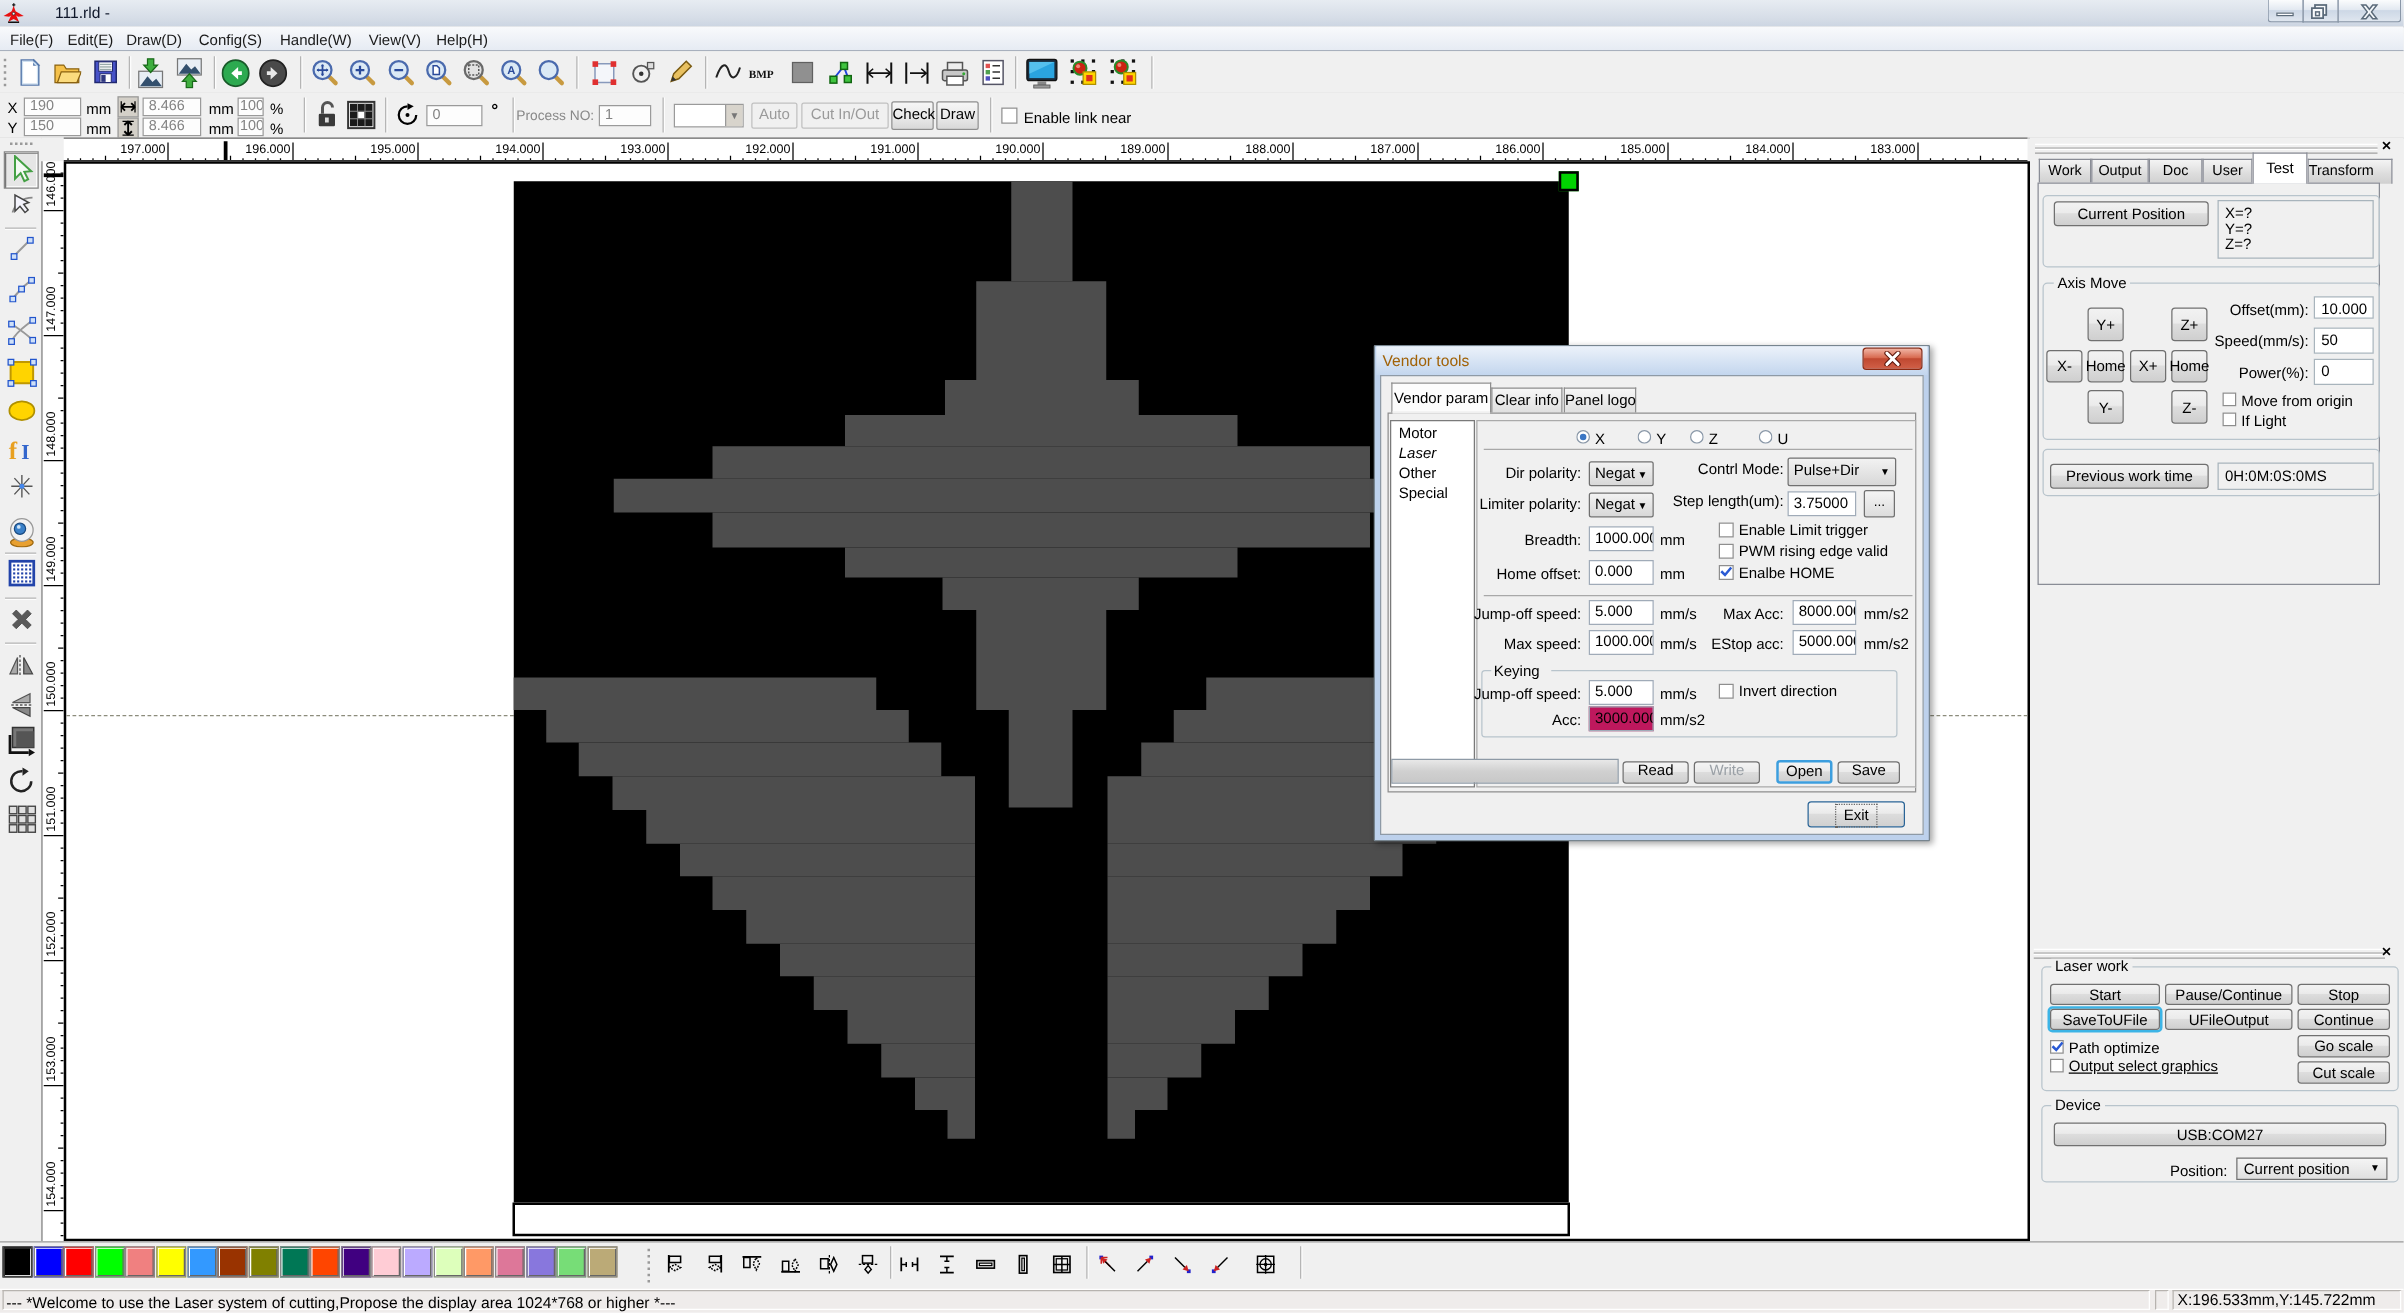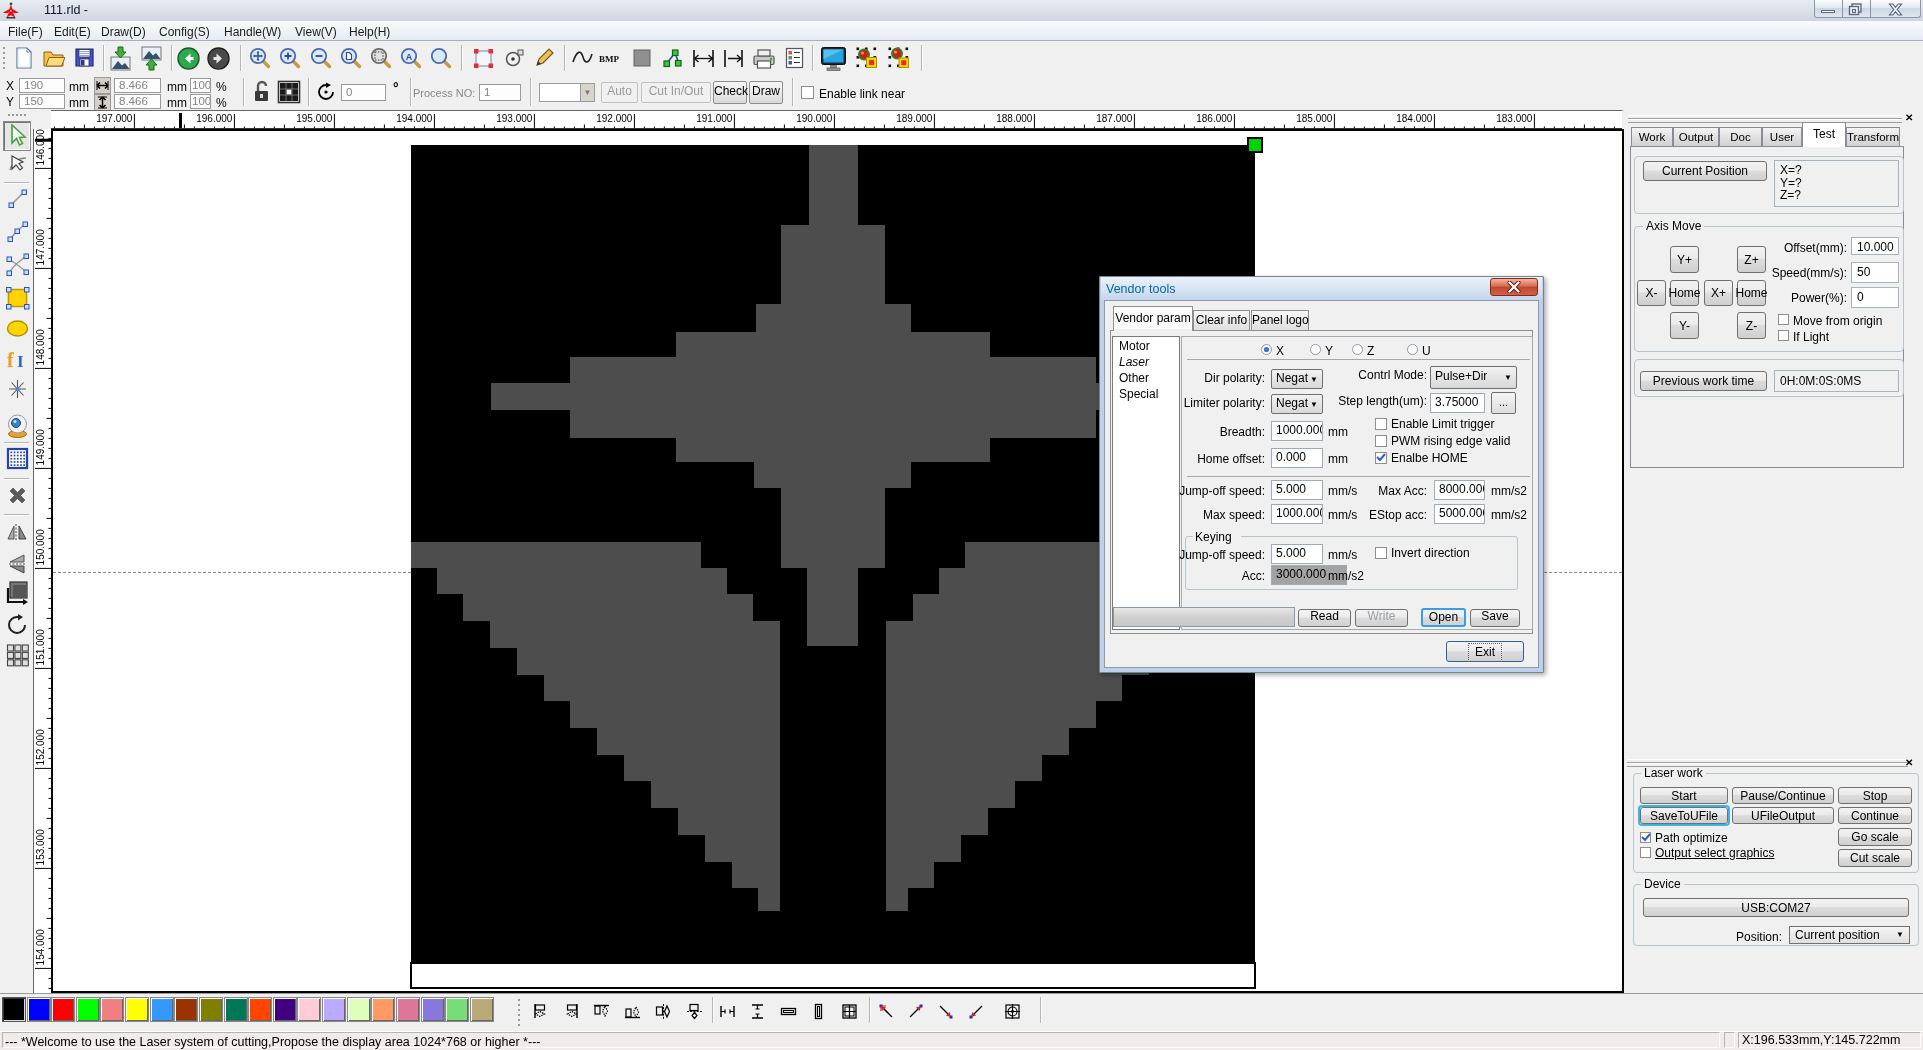--- a/index.html
+++ b/index.html
@@ -733,21 +733,21 @@
   </svg>
 <div class="a" style="left:1624px;top:110px;width:299px;height:921px;background:#f0f0f0;"></div>
 <div class="a" style="left:1628px;top:115px;width:274px;height:2px;border-top:1px solid #fff;border-bottom:1px solid #a0a0a0;"></div>
 <div class="a" style="left:1628px;top:119px;width:274px;height:2px;border-top:1px solid #fff;border-bottom:1px solid #a0a0a0;"></div>
 <div class="a" style="left:1905px;top:112px;width:13px;height:12px;font-size:10px;color:#000;font-weight:bold;line-height:12px;">✕</div>
 <div class="a" style="left:1631px;top:127px;width:42px;height:20px;background:linear-gradient(#f4f4f4,#dcdcdc 60%,#d0d0d0);border:1px solid #898c95;border-bottom:none;box-sizing:border-box;font-size:11.5px;text-align:center;line-height:18px;white-space:nowrap;overflow:hidden;">Work</div>
 <div class="a" style="left:1673px;top:127px;width:46px;height:20px;background:linear-gradient(#f4f4f4,#dcdcdc 60%,#d0d0d0);border:1px solid #898c95;border-bottom:none;box-sizing:border-box;font-size:11.5px;text-align:center;line-height:18px;white-space:nowrap;overflow:hidden;">Output</div>
 <div class="a" style="left:1719px;top:127px;width:43px;height:20px;background:linear-gradient(#f4f4f4,#dcdcdc 60%,#d0d0d0);border:1px solid #898c95;border-bottom:none;box-sizing:border-box;font-size:11.5px;text-align:center;line-height:18px;white-space:nowrap;overflow:hidden;">Doc</div>
 <div class="a" style="left:1762px;top:127px;width:40px;height:20px;background:linear-gradient(#f4f4f4,#dcdcdc 60%,#d0d0d0);border:1px solid #898c95;border-bottom:none;box-sizing:border-box;font-size:11.5px;text-align:center;line-height:18px;white-space:nowrap;overflow:hidden;">User</div>
 <div class="a" style="left:1802px;top:122px;width:44px;height:25px;background:#fff;border:1px solid #898c95;border-bottom:none;z-index:3;box-sizing:border-box;font-size:12px;text-align:center;line-height:22px;white-space:nowrap;overflow:hidden;">Test</div>
-<div class="a" style="left:1846px;top:127px;width:54px;height:20px;background:linear-gradient(#f4f4f4,#dcdcdc 60%,#d0d0d0);border:1px solid #898c95;border-bottom:none;box-sizing:border-box;font-size:11.5px;text-align:center;line-height:18px;white-space:nowrap;overflow:hidden;">Transform</div>
+<div class="a" style="left:1846px;top:127px;width:68px;height:20px;background:linear-gradient(#f4f4f4,#dcdcdc 60%,#d0d0d0);border:1px solid #898c95;border-bottom:none;box-sizing:border-box;font-size:11.5px;line-height:18px;white-space:nowrap;overflow:hidden;">Transform</div>
 <div class="a" style="left:1630px;top:146px;width:274px;height:322px;background:#f0f0f0;border:1px solid #898c95;box-sizing:border-box;"></div>
 <div class="gb" style="left:1634px;top:156px;width:270px;height:58px;"></div>
 <div class="btn" style="left:1643px;top:161px;width:124px;height:20px;font-size:12px;">Current Position</div>
 <div class="a" style="left:1774px;top:160px;width:125px;height:47px;background:#f0f0f0;border:1px solid #a8b4bc;box-sizing:border-box;font-size:12px;line-height:12.5px;padding:3px 0 0 5px;">X=?<br>Y=?<br>Z=?</div>
 <div class="gb" style="left:1634px;top:226px;width:270px;height:126px;"></div>
 <div class="gbl" style="left:1643px;top:220px;">Axis Move</div>
 <div class="btn" style="left:1670px;top:246px;width:29px;height:27px;font-size:12px;">Y+</div>
 <div class="btn" style="left:1737px;top:246px;width:29px;height:27px;font-size:12px;">Z+</div>
 <div class="btn" style="left:1637px;top:280px;width:29px;height:26px;font-size:12px;">X-</div>
 <div class="btn" style="left:1670px;top:280px;width:29px;height:26px;font-size:12px;">Home</div>
@@ -907,21 +907,21 @@
     <circle cx="8.5" cy="8.5" r="1.4" fill="#000"></circle>
   </svg>
 <div class="a" style="left:1040px;top:997px;width:1px;height:26px;background:#b5b5b5;box-shadow:1px 0 0 #fdfdfd;"></div>
 <div class="a" style="left:0px;top:1031px;width:1923px;height:19px;background:#efeceb;border-top:1px solid #fff;"></div>
 <div class="a" style="left:2px;top:1032px;width:1718px;height:16px;border:1px solid #b7b3af;border-bottom-color:#fff;border-right-color:#fff;box-sizing:border-box;background:#efeceb;"></div>
 <div class="a" style="left:5px;top:1035px;width:1100px;height:13px;font-size:12.5px;color:#000;">--- *Welcome to use the Laser system of cutting,Propose the display area 1024*768 or higher *---</div>
 <div class="a" style="left:1724px;top:1032px;width:11px;height:16px;border:1px solid #b7b3af;border-bottom-color:#fff;border-right-color:#fff;box-sizing:border-box;background:#efeceb;"></div>
 <div class="a" style="left:1738px;top:1032px;width:183px;height:16px;border:1px solid #b7b3af;border-bottom-color:#fff;border-right-color:#fff;box-sizing:border-box;background:#efeceb;font-size:12.5px;padding-left:3px;line-height:14px;white-space:nowrap;overflow:hidden;">X:196.533mm,Y:145.722mm</div>
 <div class="a" style="left:1099px;top:276px;width:445px;height:397px;background:#bdd1ec;border:1px solid #77858f;border-radius:1px;box-sizing:border-box;box-shadow:2px 2px 5px rgba(0,0,0,0.35);z-index:10;"></div>
 <div class="a" style="left:1101px;top:277px;width:441px;height:23px;background:linear-gradient(#ecf2fa,#c3d6ee);z-index:10;"></div>
-<div class="a" style="left:1106px;top:282px;width:300px;height:15px;z-index:11;font-size:12.5px;color:#0369a1;">Vendor tools</div>
+<div class="a" style="left:1106px;top:282px;width:300px;height:15px;z-index:11;font-size:12.5px;color:#a16207;">Vendor tools</div>
 <div class="a" style="left:1490px;top:278px;width:48px;height:18px;z-index:11;background:linear-gradient(#f0b4a4,#d86a50 45%,#c04830 50%,#d06048);border:1px solid #8c2810;border-radius:3px;box-sizing:border-box;"></div>
 <svg class="a" style="left:1507px;top:281px;z-index:11;" width="14" height="12" viewBox="0 0 14 12">
     <path d="M2.5 1.5 L11.5 10.5 M11.5 1.5 L2.5 10.5" stroke="#5a1408" stroke-width="4" stroke-linecap="round"></path>
     <path d="M2.5 1.5 L11.5 10.5 M11.5 1.5 L2.5 10.5" stroke="#ffffff" stroke-width="2.4" stroke-linecap="round"></path>
   </svg>
 <div class="a" style="left:1104px;top:300px;width:435px;height:368px;z-index:11;background:#f0f0f0;border:1px solid #8e9aa6;box-sizing:border-box;"></div>
 <div class="a" style="left:1113px;top:306px;width:80px;height:25px;z-index:11;background:#fcfcfc;border:1px solid #8e8e8e;border-bottom:none;box-sizing:border-box;font-size:12px;text-align:center;line-height:23px;white-space:nowrap;">Vendor param</div>
 <div class="a" style="left:1193px;top:310px;width:57px;height:21px;z-index:11;background:linear-gradient(#f6f6f6,#dedede);border:1px solid #8e8e8e;border-bottom:none;box-sizing:border-box;font-size:12px;text-align:center;line-height:19px;white-space:nowrap;">Clear info</div>
 <div class="a" style="left:1251px;top:310px;width:58px;height:21px;z-index:11;background:linear-gradient(#f6f6f6,#dedede);border:1px solid #8e8e8e;border-bottom:none;box-sizing:border-box;font-size:12px;text-align:center;line-height:19px;white-space:nowrap;">Panel logo</div>
 <div class="a" style="left:1110px;top:330px;width:423px;height:304px;z-index:11;background:#f0f0f0;border:1px solid #8e8e8e;box-sizing:border-box;"></div>
@@ -988,19 +988,19 @@
 <div class="a" style="left:1434px;top:504px;width:51px;height:20px;z-index:11;background:#fff;border:1px solid #a0abb8;box-sizing:border-box;font-size:12px;line-height:16px;padding-left:4px;overflow:hidden;white-space:nowrap;">5000.000</div>
 <div class="a" style="left:1491px;top:508px;width:40px;height:12px;z-index:11;font-size:12px;">mm/s2</div>
 <div class="a" style="left:1185px;top:536px;width:333px;height:54px;z-index:11;border:1px solid #b8c4cc;border-radius:3px;box-sizing:border-box;"></div>
 <div class="a" style="left:1193px;top:530px;width:44px;height:12px;z-index:11;background:#f0f0f0;font-size:12px;padding:0 2px;">Keying</div>
 <div class="lbl" style="left:1065px;top:548px;width:200px;text-align:right;font-size:12px;z-index:11;">Jump-off speed:</div>
 <div class="a" style="left:1271px;top:544px;width:52px;height:20px;z-index:11;background:#fff;border:1px solid #a0abb8;box-sizing:border-box;font-size:12px;line-height:16px;padding-left:4px;overflow:hidden;white-space:nowrap;">5.000</div>
 <div class="a" style="left:1328px;top:548px;width:30px;height:12px;z-index:11;font-size:12px;">mm/s</div>
 <div class="a" style="left:1375px;top:547px;width:12px;height:12px;z-index:11;background:#fff;border:1px solid #8e8e8e;box-sizing:border-box;"></div>
 <div class="a" style="left:1391px;top:546px;width:160px;height:13px;z-index:11;font-size:12px;">Invert direction</div>
 <div class="lbl" style="left:1065px;top:569px;width:200px;text-align:right;font-size:12px;z-index:11;">Acc:</div>
-<div class="a" style="left:1271px;top:565px;width:76px;height:20px;z-index:11;background:#a3a3a3;border:1px solid #a0abb8;box-sizing:border-box;font-size:12px;line-height:16px;padding-left:4px;overflow:hidden;white-space:nowrap;">3000.000</div>
+<div class="a" style="left:1271px;top:565px;width:52px;height:20px;z-index:11;background:#be185d;border:1px solid #a0abb8;box-sizing:border-box;font-size:12px;line-height:16px;padding-left:4px;overflow:hidden;white-space:nowrap;">3000.000</div>
 <div class="a" style="left:1328px;top:569px;width:40px;height:12px;z-index:11;font-size:12px;">mm/s2</div>
 <div class="a" style="left:1113px;top:607px;width:182px;height:20px;z-index:11;background:linear-gradient(#e8e8e8,#d0d0d0 50%,#c8c8c8);border:1px solid #8e9aa6;box-sizing:border-box;"></div>
 <div class="a" style="left:1298px;top:609px;width:53px;height:18px;z-index:11;background:linear-gradient(#f4f4f4,#ebebeb 45%,#dcdcdc 50%,#d0d0d0);border:1px solid #707070;border-radius:3px;box-sizing:border-box;font-size:12px;color:#000;text-align:center;line-height:13px;">Read</div>
 <div class="a" style="left:1355px;top:609px;width:53px;height:18px;z-index:11;background:linear-gradient(#f4f4f4,#ebebeb 45%,#dcdcdc 50%,#d0d0d0);border:1px solid #707070;border-radius:3px;box-sizing:border-box;font-size:12px;color:#9aa0a6;text-align:center;line-height:13px;">Write</div>
 <div class="a" style="left:1421px;top:608px;width:45px;height:19px;z-index:11;background:linear-gradient(#f4f4f4,#ebebeb 45%,#dcdcdc 50%,#d0d0d0);border:2px solid #3c9ede;border-radius:3px;box-sizing:border-box;font-size:12px;color:#000;text-align:center;line-height:14px;">Open</div>
 <div class="a" style="left:1470px;top:609px;width:50px;height:18px;z-index:11;background:linear-gradient(#f4f4f4,#ebebeb 45%,#dcdcdc 50%,#d0d0d0);border:1px solid #707070;border-radius:3px;box-sizing:border-box;font-size:12px;color:#000;text-align:center;line-height:13px;">Save</div>
 <div class="a" style="left:1446px;top:641px;width:78px;height:21px;z-index:11;background:linear-gradient(#f4f4f4,#ebebeb 45%,#dcdcdc 50%,#d0d0d0);border:1px solid #2a6496;border-radius:3px;box-sizing:border-box;font-size:12px;text-align:center;line-height:17px;"><span style="display:inline-block;margin-top:1px;padding:0px 6px;border:1px dotted #666;">Exit</span></div>
 </body></html>

